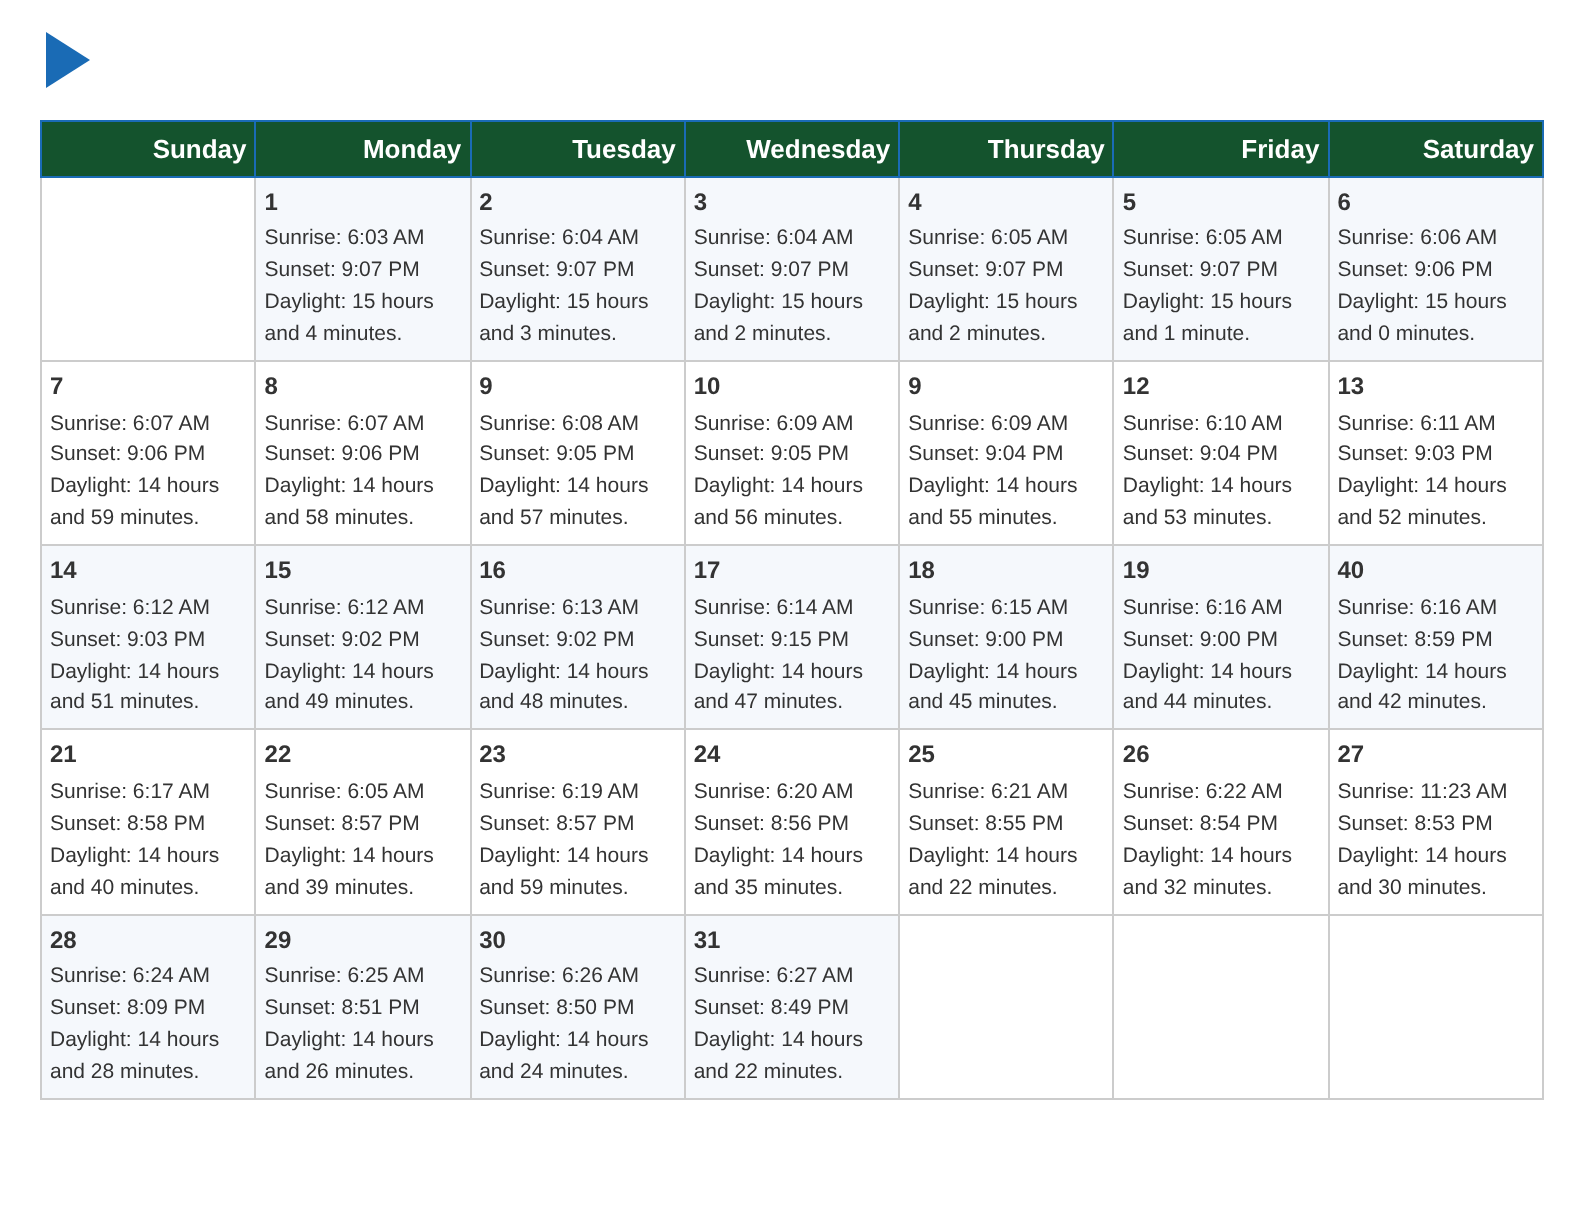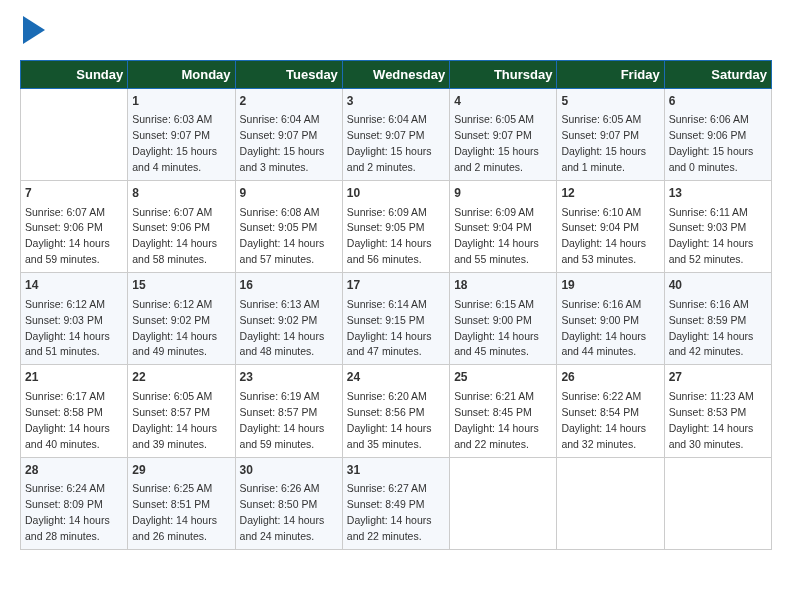--- a/index.html
+++ b/index.html
@@ -139,21 +139,21 @@
         <td><span class="day-num">17</span><span class="cell-content">Sunrise: 6:14 AM</span><br><span class="cell-content">Sunset: 9:15 PM</span><br><span class="cell-content">Daylight: 14 hours</span><br><span class="cell-content">and 47 minutes.</span></td>
         <td><span class="day-num">18</span><span class="cell-content">Sunrise: 6:15 AM</span><br><span class="cell-content">Sunset: 9:00 PM</span><br><span class="cell-content">Daylight: 14 hours</span><br><span class="cell-content">and 45 minutes.</span></td>
         <td><span class="day-num">19</span><span class="cell-content">Sunrise: 6:16 AM</span><br><span class="cell-content">Sunset: 9:00 PM</span><br><span class="cell-content">Daylight: 14 hours</span><br><span class="cell-content">and 44 minutes.</span></td>
         <td><span class="day-num">40</span><span class="cell-content">Sunrise: 6:16 AM</span><br><span class="cell-content">Sunset: 8:59 PM</span><br><span class="cell-content">Daylight: 14 hours</span><br><span class="cell-content">and 42 minutes.</span></td>
       </tr>
       <tr>
         <td><span class="day-num">21</span><span class="cell-content">Sunrise: 6:17 AM</span><br><span class="cell-content">Sunset: 8:58 PM</span><br><span class="cell-content">Daylight: 14 hours</span><br><span class="cell-content">and 40 minutes.</span></td>
         <td><span class="day-num">22</span><span class="cell-content">Sunrise: 6:05 AM</span><br><span class="cell-content">Sunset: 8:57 PM</span><br><span class="cell-content">Daylight: 14 hours</span><br><span class="cell-content">and 39 minutes.</span></td>
         <td><span class="day-num">23</span><span class="cell-content">Sunrise: 6:19 AM</span><br><span class="cell-content">Sunset: 8:57 PM</span><br><span class="cell-content">Daylight: 14 hours</span><br><span class="cell-content">and 59 minutes.</span></td>
         <td><span class="day-num">24</span><span class="cell-content">Sunrise: 6:20 AM</span><br><span class="cell-content">Sunset: 8:56 PM</span><br><span class="cell-content">Daylight: 14 hours</span><br><span class="cell-content">and 35 minutes.</span></td>
-        <td><span class="day-num">25</span><span class="cell-content">Sunrise: 6:21 AM</span><br><span class="cell-content">Sunset: 8:45 PM</span><br><span class="cell-content">Daylight: 14 hours</span><br><span class="cell-content">and 22 minutes.</span></td>
+        <td><span class="day-num">25</span><span class="cell-content">Sunrise: 6:21 AM</span><br><span class="cell-content">Sunset: 8:55 PM</span><br><span class="cell-content">Daylight: 14 hours</span><br><span class="cell-content">and 22 minutes.</span></td>
         <td><span class="day-num">26</span><span class="cell-content">Sunrise: 6:22 AM</span><br><span class="cell-content">Sunset: 8:54 PM</span><br><span class="cell-content">Daylight: 14 hours</span><br><span class="cell-content">and 32 minutes.</span></td>
         <td><span class="day-num">27</span><span class="cell-content">Sunrise: 11:23 AM</span><br><span class="cell-content">Sunset: 8:53 PM</span><br><span class="cell-content">Daylight: 14 hours</span><br><span class="cell-content">and 30 minutes.</span></td>
       </tr>
       <tr>
         <td><span class="day-num">28</span><span class="cell-content">Sunrise: 6:24 AM</span><br><span class="cell-content">Sunset: 8:09 PM</span><br><span class="cell-content">Daylight: 14 hours</span><br><span class="cell-content">and 28 minutes.</span></td>
         <td><span class="day-num">29</span><span class="cell-content">Sunrise: 6:25 AM</span><br><span class="cell-content">Sunset: 8:51 PM</span><br><span class="cell-content">Daylight: 14 hours</span><br><span class="cell-content">and 26 minutes.</span></td>
         <td><span class="day-num">30</span><span class="cell-content">Sunrise: 6:26 AM</span><br><span class="cell-content">Sunset: 8:50 PM</span><br><span class="cell-content">Daylight: 14 hours</span><br><span class="cell-content">and 24 minutes.</span></td>
         <td><span class="day-num">31</span><span class="cell-content">Sunrise: 6:27 AM</span><br><span class="cell-content">Sunset: 8:49 PM</span><br><span class="cell-content">Daylight: 14 hours</span><br><span class="cell-content">and 22 minutes.</span></td>
         <td class="empty-cell"></td>
         <td class="empty-cell"></td>

